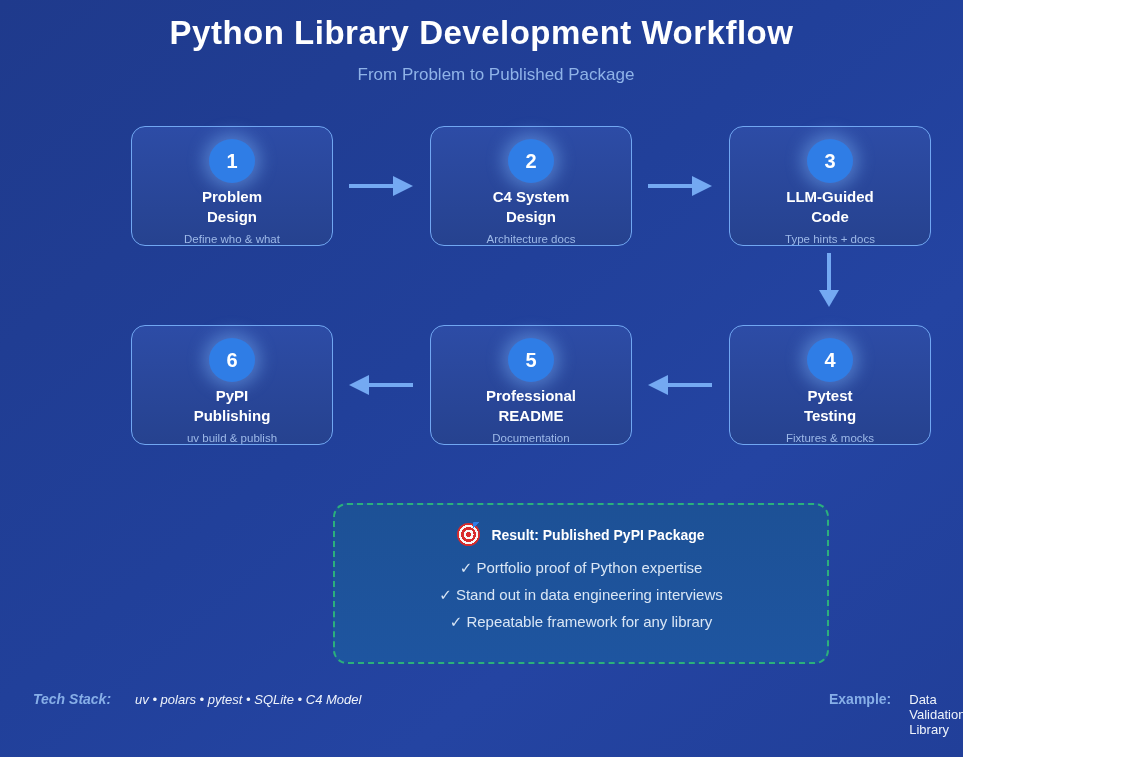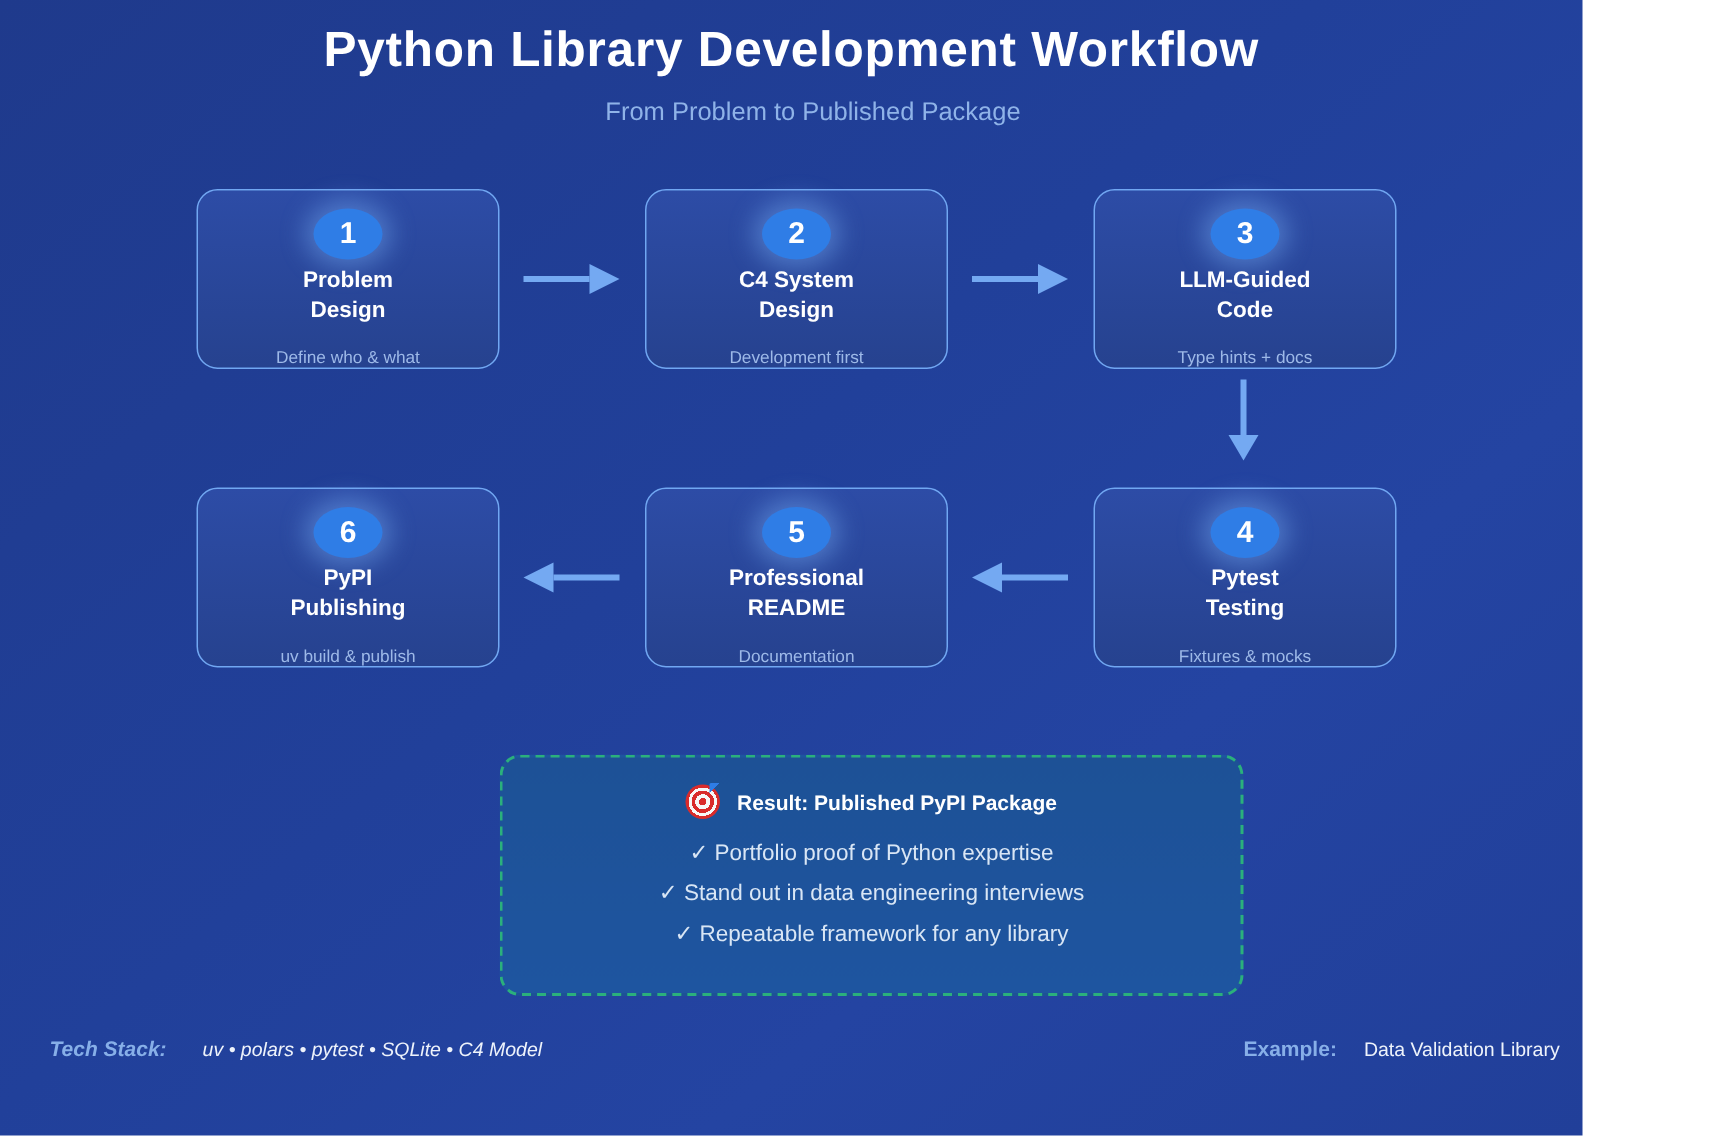--- a/index.html
+++ b/index.html
@@ -1,20 +1,20 @@
 <!DOCTYPE html>
 <html><head>
 <meta charset="utf-8">
 <style>
   html, body { margin: 0; padding: 0; }
   body { font-family: "Liberation Sans", "DejaVu Sans", sans-serif; }
 
   #stage {
     position: relative;
-    width: 1055px;
+    width: 963px;
     height: 757px;
     overflow: hidden;
     background: linear-gradient(140deg, #1f3a8c 0%, #21409a 45%, #2444a2 70%, #213f99 100%);
   }
 
   
   .title {
     position: absolute;
     left: 0; right: 0; top: 14px;
     text-align: center;
@@ -70,21 +70,21 @@
   .step-title {
     color: #ffffff;
     font-size: 15px;
     font-weight: bold;
     line-height: 20px;
     text-align: center;
   }
   .step-caption {
     color: #9db9e8;
     font-size: 11.5px;
-    margin-top: 16px;
+    margin-top: 6px;
     text-align: center;
   }
 
   
   .arrow-right, .arrow-left {
     position: absolute;
     display: flex;
     align-items: center;
     height: 22px;
   }
@@ -207,21 +207,21 @@
     </div>
     <div class="step-caption">Define who &amp; what</div>
   </div>
 
   <div class="step pos-2">
     <div class="num">2</div>
     <div class="step-title">
       <div>C4 System</div>
       <div>Design</div>
     </div>
-    <div class="step-caption">Development first</div>
+    <div class="step-caption">Architecture docs</div>
   </div>
 
   <div class="step pos-3">
     <div class="num">3</div>
     <div class="step-title">
       <div>LLM-Guided</div>
       <div>Code</div>
     </div>
     <div class="step-caption">Type hints + docs</div>
   </div>

